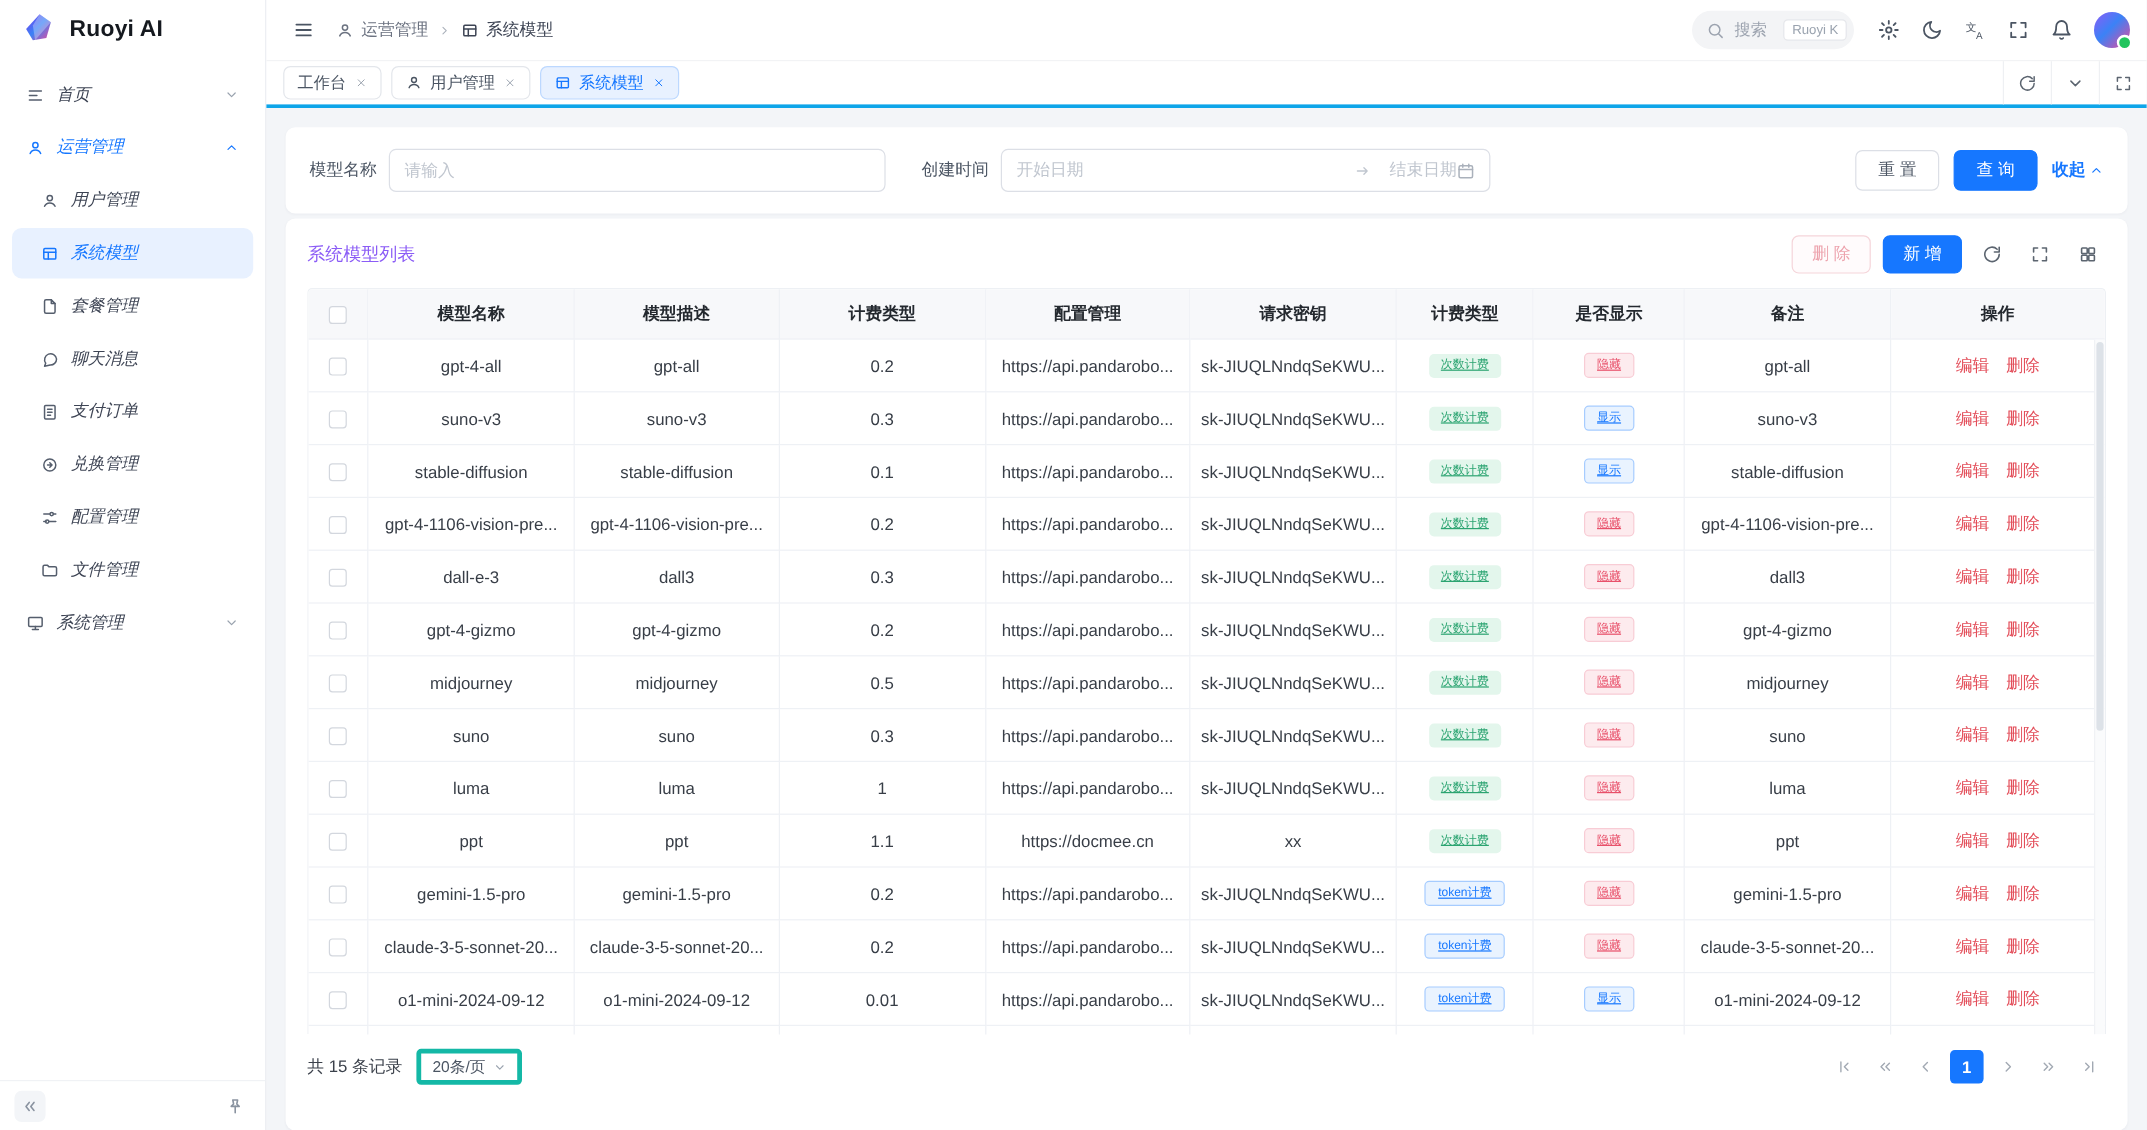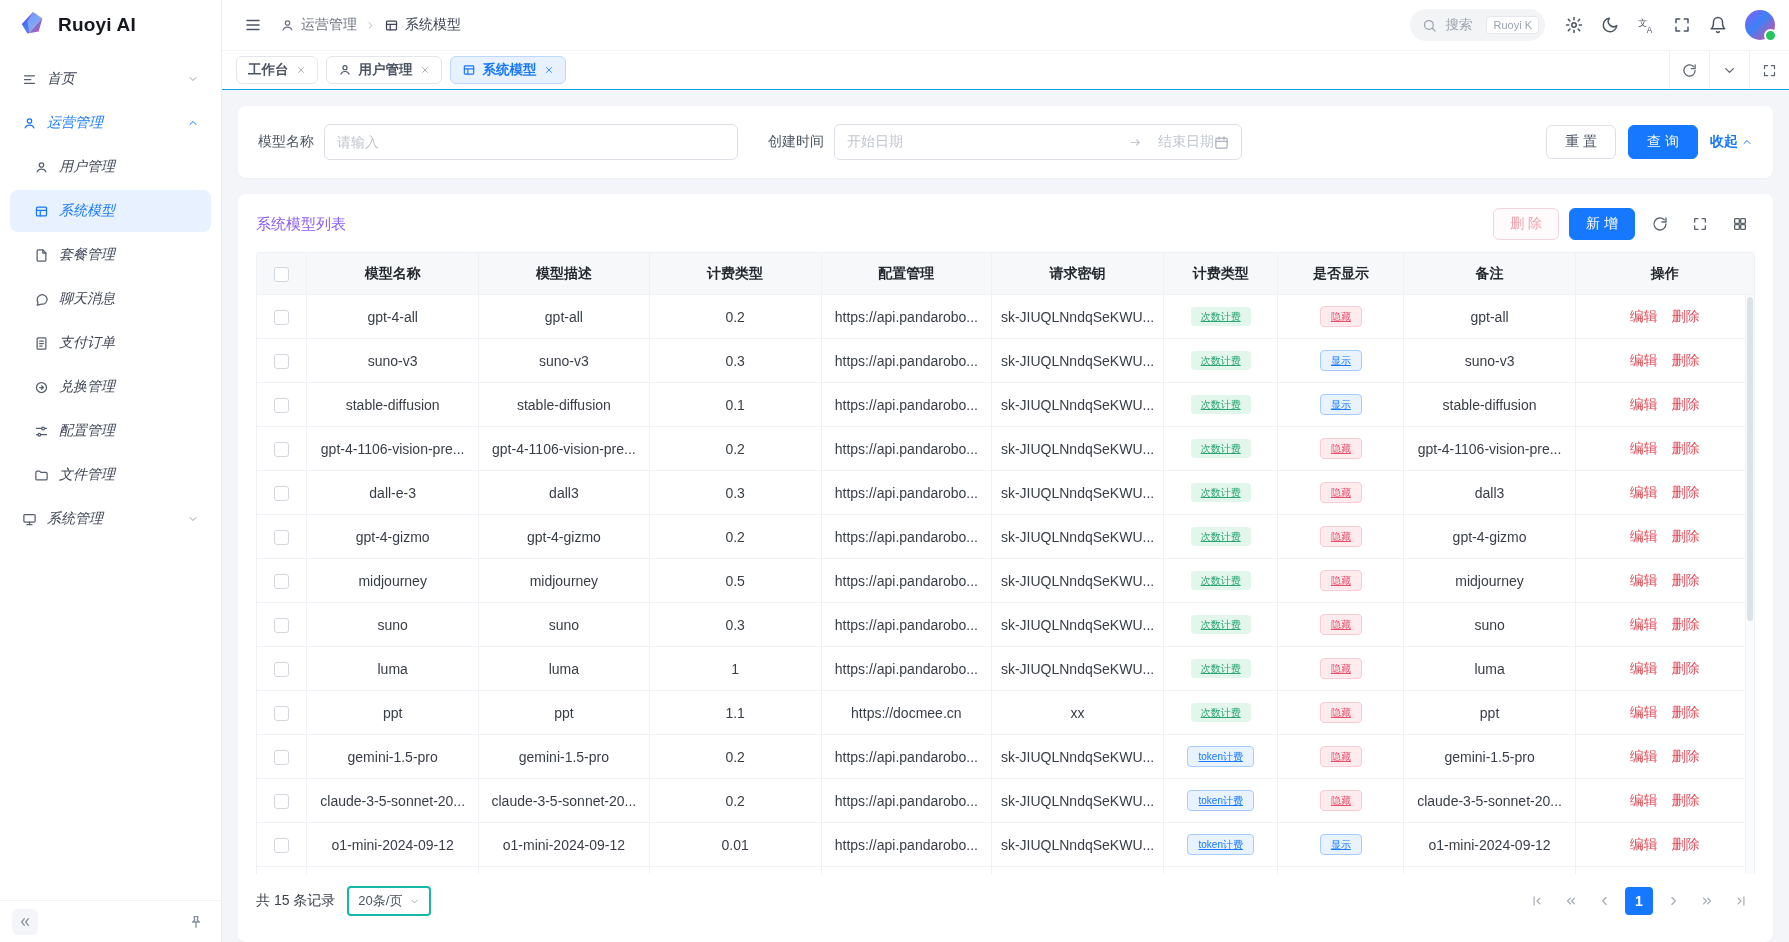--- a/index.html
+++ b/index.html
@@ -49,34 +49,34 @@
   .topbar-right { margin-left:auto; display:flex; align-items:center; gap:2px; }
   .search-pill { display:flex; align-items:center; gap:8px; background:#f3f4f6; border-radius:16px; height:32px; padding:0 6px 0 12px; color:#9ca3af; cursor:pointer; margin-right:10px; }
   .search-pill .ic { font-size:15px; }
   .search-ph { font-size:13.5px; }
   .kbd { background:#fff; border:1px solid #e5e7eb; border-radius:4px; font-size:11px; padding:2px 6px; color:#9aa3af; margin-left:6px; }
   .avatar { width:30px; height:30px; border-radius:50%; flex:none; margin-left:8px; cursor:pointer; position:relative;
     background:linear-gradient(135deg,#8b5cf6 0%,#3b82f6 45%,#ec4899 100%); }
   .avatar::after { content:""; position:absolute; right:-2px; bottom:-2px; width:9px; height:9px; border-radius:50%; background:#22c55e; border:2px solid #fff; }
 
   
-  .tabbar { height:40px; background:#fff; border-top:1px solid #f2f3f5; border-bottom:1px solid #0ea5e9; display:flex; align-items:center; padding-left:14px; flex:none;font-weight:bold; }
+  .tabbar { height:40px; background:#fff; border-top:1px solid #f2f3f5; border-bottom:3px solid #0ea5e9; display:flex; align-items:center; padding-left:14px; flex:none; }
   .tabs { display:flex; align-items:center; gap:8px; }
   .tab { display:flex; align-items:center; gap:7px; height:28px; padding:0 11px; border:1px solid #e3e6eb; border-radius:6px; color:#4b5563; cursor:pointer; background:#fff; font-size:13.5px; }
   .tab .ic { font-size:14px; }
   .tab-close { display:inline-flex; font-size:10px; color:#9aa3af; cursor:pointer; }
   .tab-close svg { width:1em; height:1em; }
   .tab.active { background:#e8f1ff; border-color:#bcd8ff; color:#1677ff; }
   .tab.active .tab-close { color:#1677ff; }
   .tab-ops { margin-left:auto; display:flex; height:100%; }
   .tab-op { width:40px; height:100%; display:flex; align-items:center; justify-content:center; border:none; background:transparent; border-left:1px solid #eef0f3; color:#5c6570; cursor:pointer; }
   .tab-op .ic { font-size:15px; }
 
   
-  .content { flex:1; padding:16px 16px 0; display:flex; flex-direction:column; gap:16px; overflow:hidden; min-height:0; }
+  .content { flex:1; padding:16px 16px 0; display:flex; flex-direction:column; gap:4px; overflow:hidden; min-height:0; }
   .card { background:#fff; border-radius:8px; box-shadow:0 1px 2px rgba(20,30,50,0.03); }
 
   
   .filter-card { padding:18px 20px; display:flex; align-items:center; flex:none; }
   .f-label { color:#4b5563; margin-right:10px; white-space:nowrap; }
   .lbl2 { margin-left:30px; }
   .input { height:36px; border:1px solid #dcdfe6; border-radius:6px; display:flex; align-items:center; padding:0 12px; background:#fff; color:#383e47; cursor:text; }
   input.input { outline:none; font-family:inherit; font-size:14px; }
   input.input::placeholder { color:#c0c6cf; }
   .name-input { width:414px; }
@@ -116,21 +116,21 @@
   .badge.hidden { color:#e8506a; background:#fdebee; border:1px solid #f8ccd5; }
 
   .op-link { cursor:pointer; margin:0 7px; color:var(--danger,#e34d59); text-decoration:none; }
 
   .vscroll { position:absolute; top:42px; right:0; bottom:0; width:9px; background:#fafbfc; border-left:1px solid #f0f2f5; cursor:pointer; }
   .vscroll .thumb { position:absolute; top:2px; right:1px; width:6px; height:56%; border-radius:3px; background:#dde2e8; }
 
   
   .pager-bar { height:54px; display:flex; align-items:center; flex:none; }
   .total-text { color:#3b414b; }
-  .page-size { margin-left:12px; height:30px; border:2px solid #14b8a6; border-radius:4px; display:flex; align-items:center; gap:7px; padding:0 9px; color:#4b5563; font-size:13px; cursor:pointer; background:#fff; }
+  .page-size { margin-left:12px; height:30px; border:4px solid #14b8a6; border-radius:4px; display:flex; align-items:center; gap:7px; padding:0 9px; color:#4b5563; font-size:13px; cursor:pointer; background:#fff; }
   .page-size .ic { font-size:11px; color:#9aa3af; }
   .pager { margin-left:auto; display:flex; align-items:center; gap:6px; }
   .pg-btn { width:28px; height:28px; display:flex; align-items:center; justify-content:center; border:none; background:transparent; border-radius:4px; cursor:pointer; color:#a2a9b3; font-size:14px; font-family:inherit; }
   .pg-btn .ic { font-size:14px; }
   .pg-current { background:var(--primary,#1677ff); color:#fff; font-weight:600; }
 </style>
 </head>
 <body>
 
 <div class="app">

